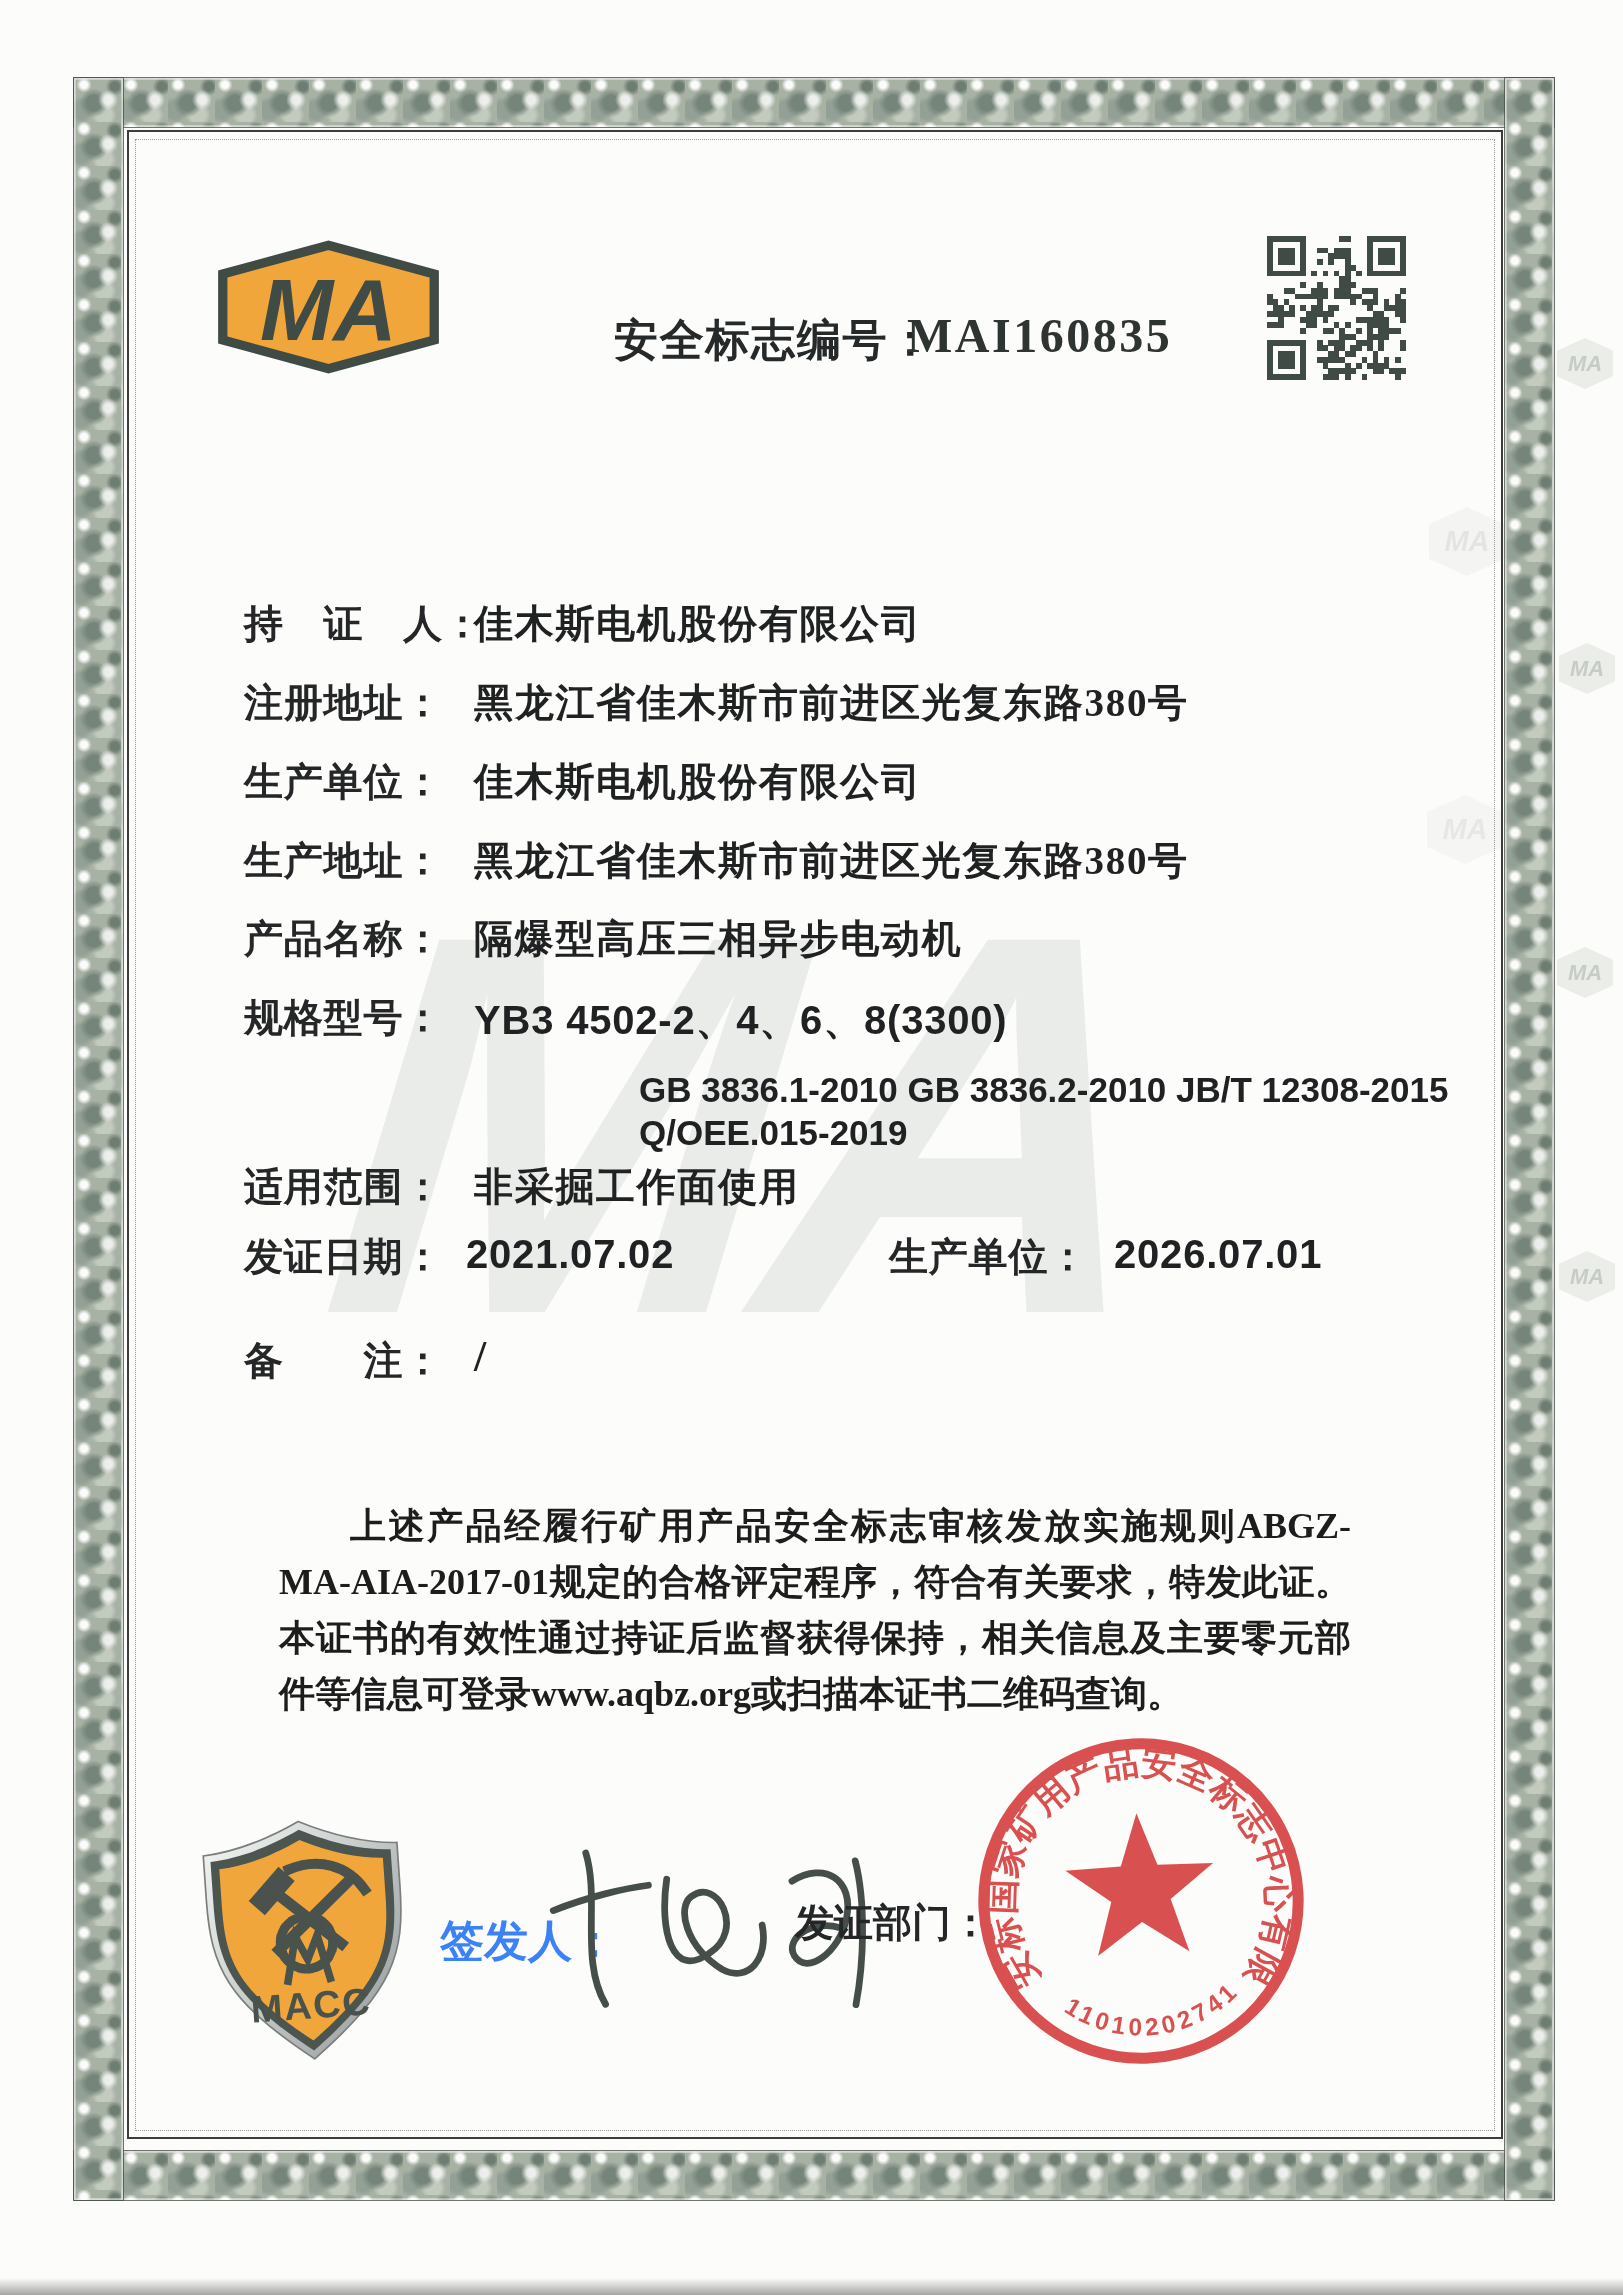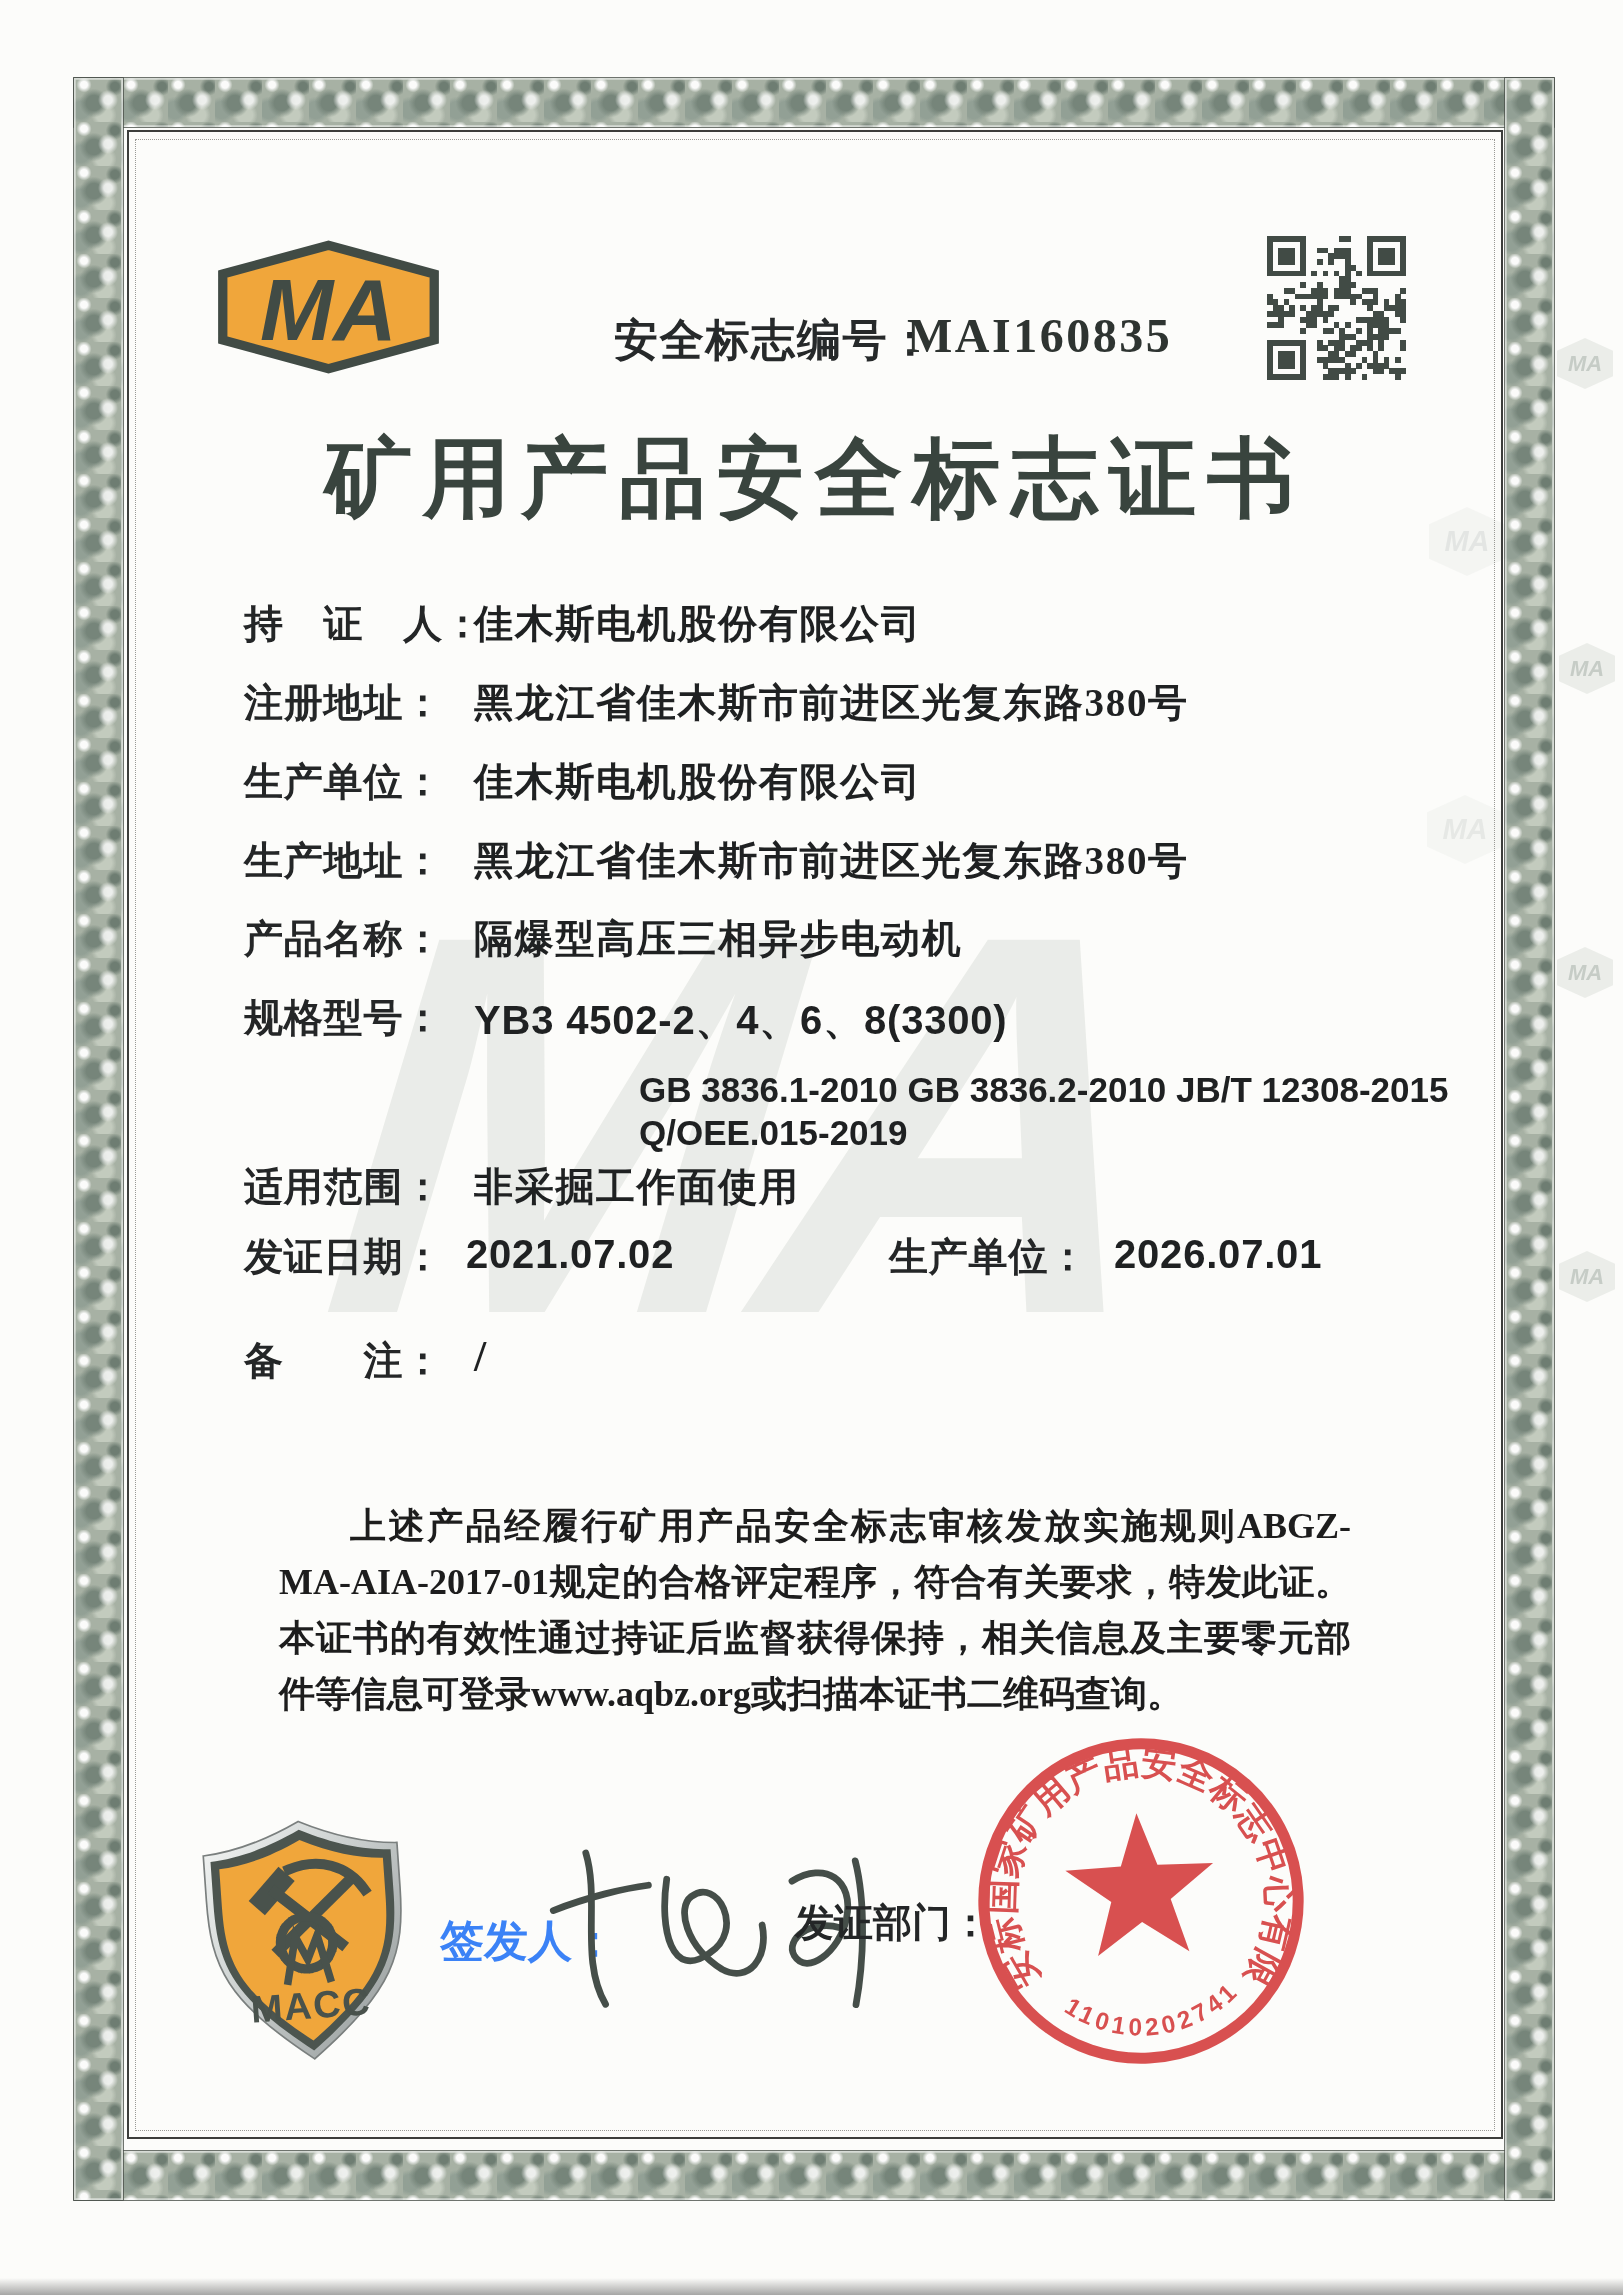--- a/index.html
+++ b/index.html
@@ -410,21 +410,20 @@
       <rect x="5" y="24" width="1.02" height="1.02" fill="#414b45"></rect>
       <rect x="6" y="24" width="1.02" height="1.02" fill="#414b45"></rect>
       <rect x="10" y="24" width="1.02" height="1.02" fill="#414b45"></rect>
       <rect x="11" y="24" width="1.02" height="1.02" fill="#414b45"></rect>
       <rect x="12" y="24" width="1.02" height="1.02" fill="#414b45"></rect>
       <rect x="14" y="24" width="1.02" height="1.02" fill="#414b45"></rect>
       <rect x="17" y="24" width="1.02" height="1.02" fill="#414b45"></rect>
       <rect x="23" y="24" width="1.02" height="1.02" fill="#414b45"></rect>
     </svg>
 
-  <div class="cert-title">矿用产品安全标志证书</div>
 
   <div class="frow" style="top:597px;">
     <span class="flabel">持　证　人：</span>
     <span class="fvalue" style="left:230px;top:0;">佳木斯电机股份有限公司</span>
   </div>
   <div class="frow" style="top:676px;">
     <span class="flabel">注册地址：</span>
     <span class="fvalue" style="left:230px;top:0;">黑龙江省佳木斯市前进区光复东路380号</span>
   </div>
   <div class="frow" style="top:755px;">

